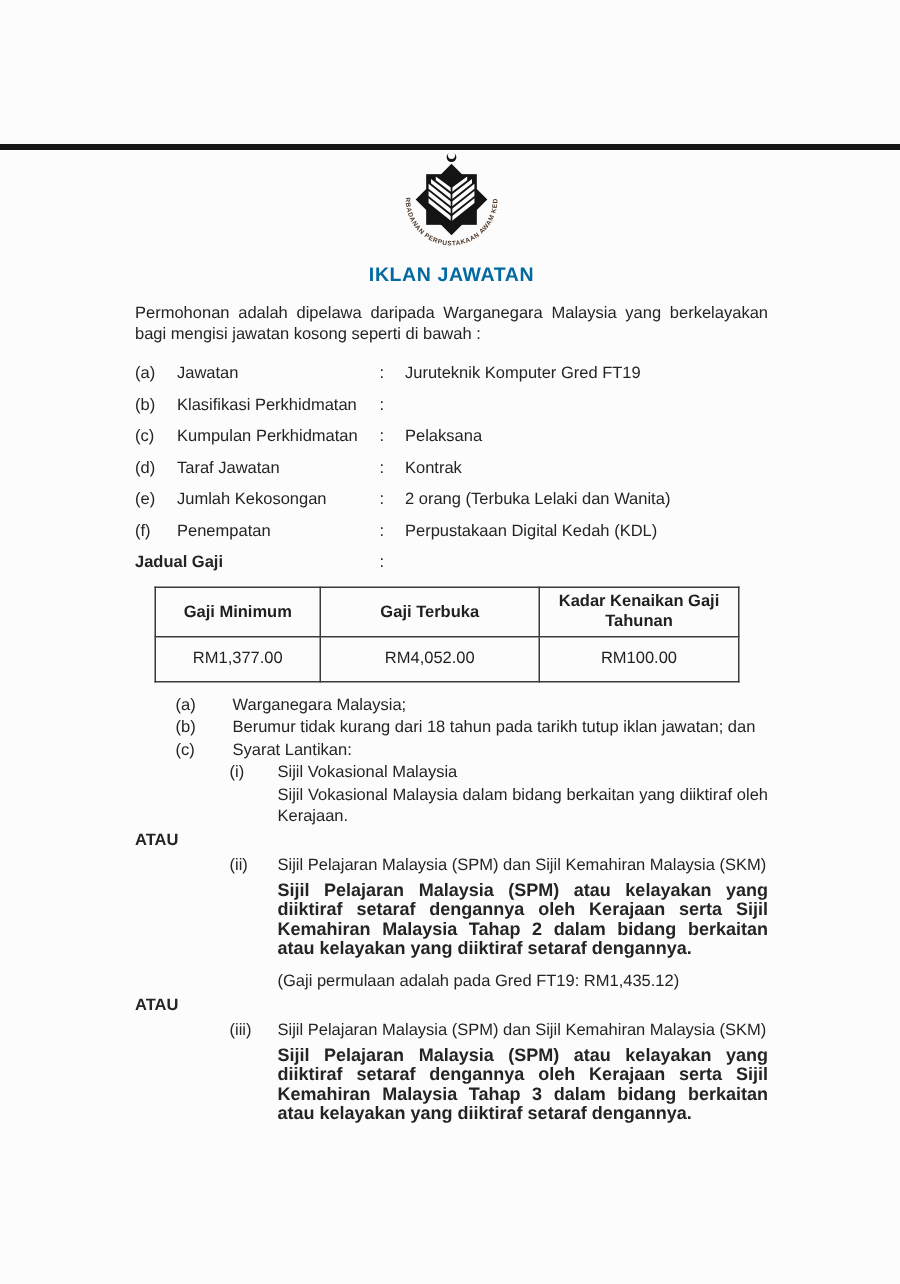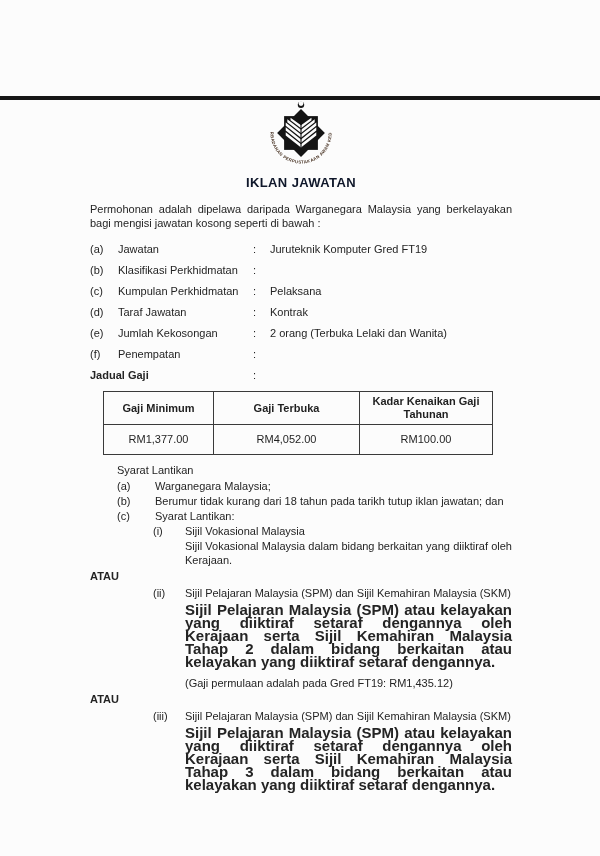--- a/index.html
+++ b/index.html
@@ -16,21 +16,21 @@
   .scan-edge-top{top:0;height:4px;}
   .page{padding:0 88px 0 90px;font-size:11px;line-height:14px;}
 
   
   .logo-wrap{width:82px;margin:96px auto 0;}
   .logo-wrap svg{display:block;width:82px;height:74px;}
 
   
   .doc-title{
     margin:6px 0 0;text-align:center;
-    font-size:13px;font-weight:bold;letter-spacing:.4px;color:#0f172a;
+    font-size:13px;font-weight:bold;letter-spacing:.4px;color:#0369a1;
   }
 
   .intro{margin:12px 0 0;text-align:justify;}
 
   
   .kv{margin-top:12px;}
   .kv-row{display:grid;grid-template-columns:28px 135px 17px 1fr;margin-bottom:7px;line-height:14px;}
 
   
   .salary-line{display:grid;grid-template-columns:163px 17px 1fr;margin-top:3px;line-height:14px;}
@@ -51,21 +51,21 @@
   .syarat-head{line-height:14px;}
   .syarat-intro{margin:4px 0 0;line-height:14px;}
   .gen-list{margin-top:2px;}
   .gen-row{display:grid;grid-template-columns:38px 1fr;line-height:15px;}
 
   .qual{display:grid;grid-template-columns:32px 1fr;}
   .qual-inner{margin-left:36px;margin-top:0;}
   .qual-top{margin-left:63px;}
   .qual-head{line-height:14px;}
   .qual-body{grid-column:2;margin-top:1px;line-height:14px;text-align:justify;}
-  .qual-body.strong{font-weight:bold;font-size:15px;line-height:13px;margin-top:3px;}
+  .qual-body.strong{font-weight:bold;font-size:12px;line-height:13px;margin-top:3px;}
   .qual-note{grid-column:2;margin-top:8px;line-height:14px;}
 
   .or-label{font-weight:bold;margin:3px 0;line-height:13px;}
 </style>
 </head>
 <body>
 
 <div class="scan">
   <div class="scan-edge scan-edge-top"></div>
 
@@ -135,20 +135,21 @@
       <div class="kv-row">
         <span>(e)</span>
         <span>Jumlah Kekosongan</span>
         <span>:</span>
         <span>2 orang (Terbuka Lelaki dan Wanita)</span>
       </div>
       <div class="kv-row">
         <span>(f)</span>
         <span>Penempatan</span>
         <span>:</span>
+        <span>Perpustakaan Digital Kedah (KDL)</span>
       </div>
     </div>
 
     <div class="salary-line">
       <span class="salary-label">Jadual Gaji</span>
       <span>:</span>
       <span></span>
     </div>
 
     <table class="salary">
@@ -167,21 +168,20 @@
       <tbody>
         <tr>
           <td>RM1,377.00</td>
           <td>RM4,052.00</td>
           <td>RM100.00</td>
         </tr>
       </tbody>
     </table>
 
     <div class="syarat">
-      <div class="syarat-head">Syarat Lantikan</div>
 
       <div class="gen-list">
         <div class="gen-row">
           <span>(a)</span>
           <span>Warganegara Malaysia;</span>
         </div>
         <div class="gen-row">
           <span>(b)</span>
           <span>Berumur tidak kurang dari 18 tahun pada tarikh tutup iklan jawatan; dan</span>
         </div>

